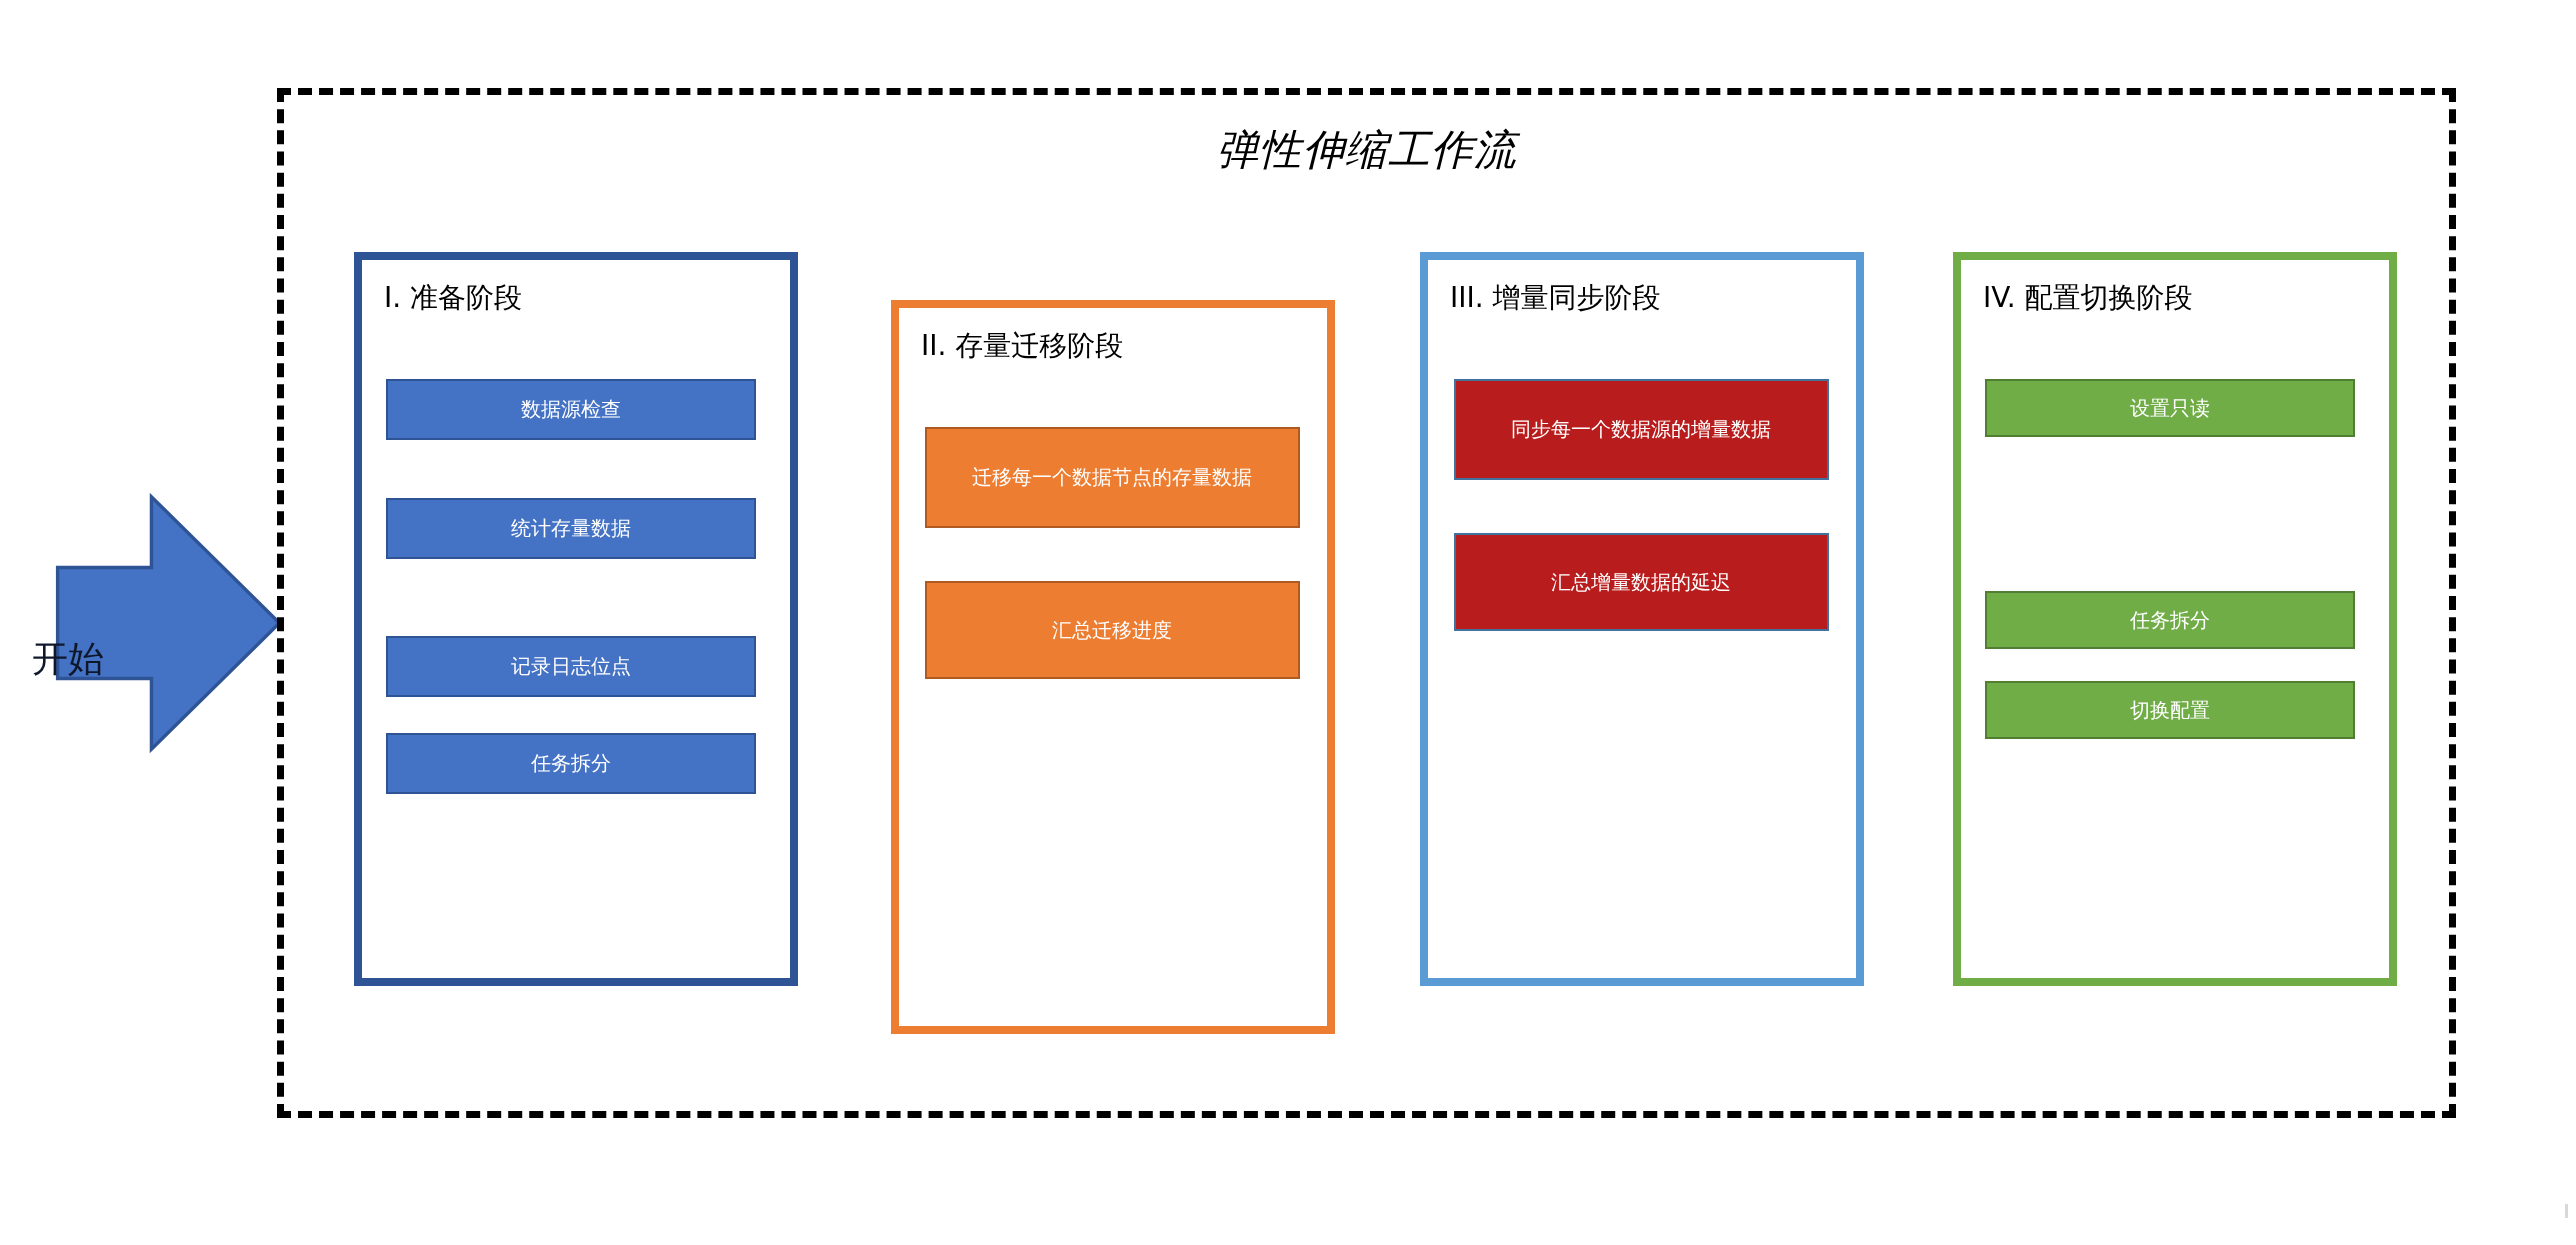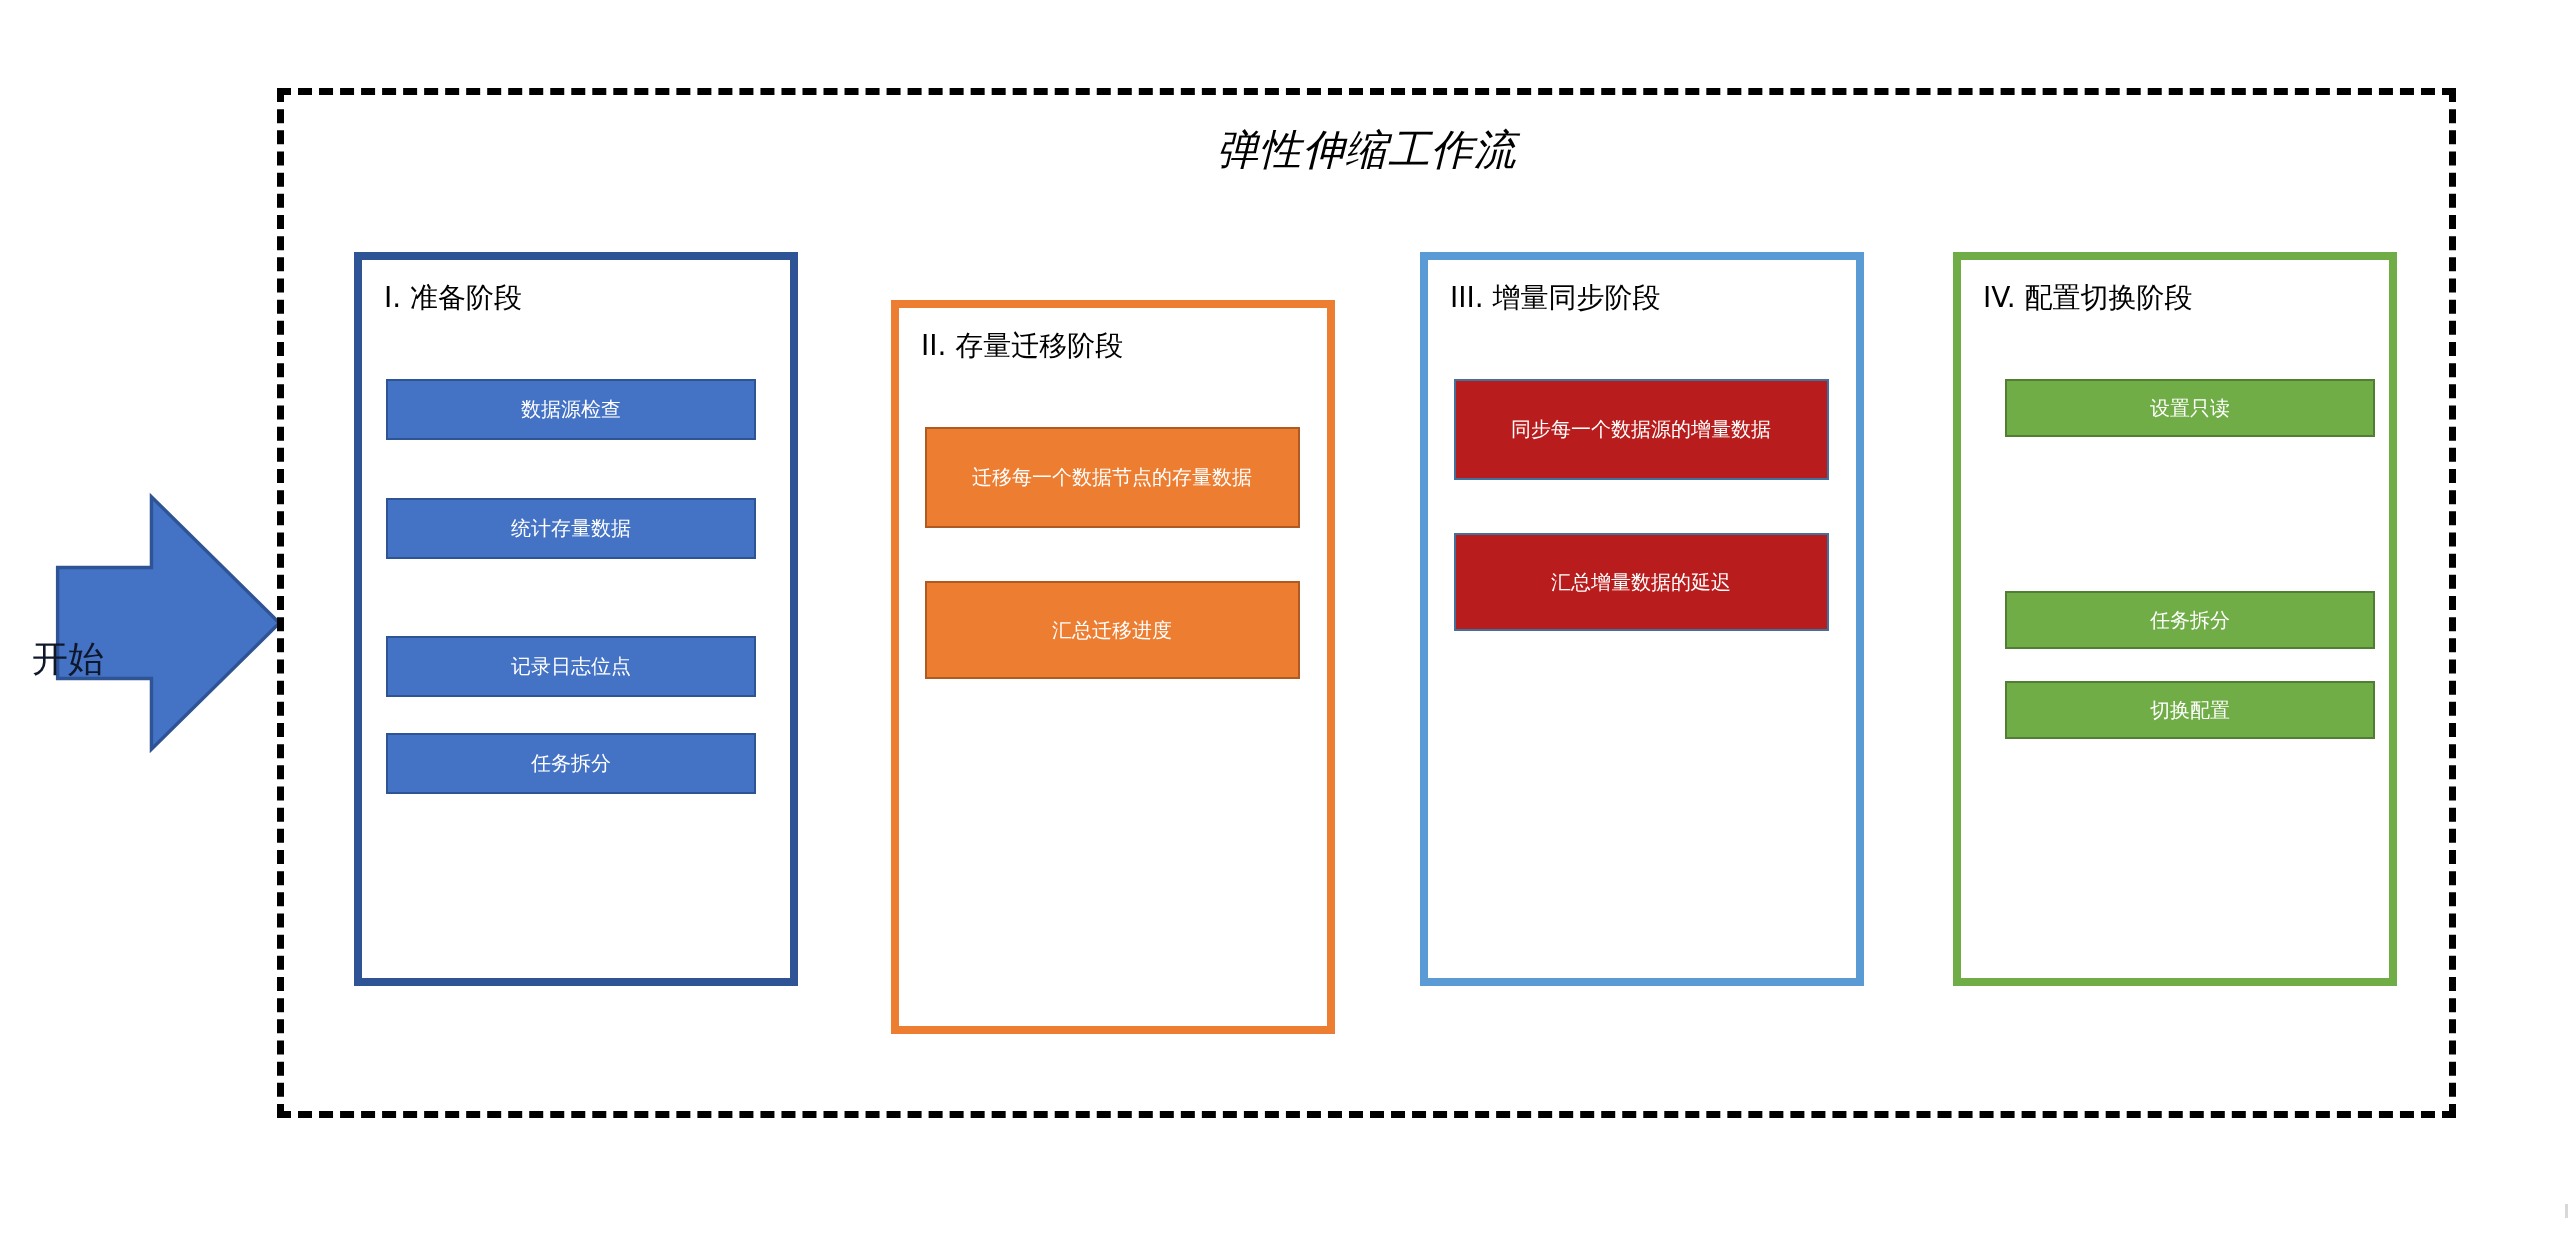--- a/index.html
+++ b/index.html
@@ -127,21 +127,21 @@
   .phase-2 .task { left: 25.6px; width: 375px; }
   .phase-2 .t0 { top: 119px; height: 101px; }
   .phase-2 .t1 { top: 273px; height: 98px; }
 
   
   .phase-3 .task { left: 25.6px; width: 375px; }
   .phase-3 .t0 { top: 119px; height: 101px; }
   .phase-3 .t1 { top: 273px; height: 98px; }
 
   
-  .phase-4 .task { left: 24px; width: 370px; margin-left: 20px; }
+  .phase-4 .task { left: 24px; width: 370px; }
   .phase-4 .t0 { top: 119px; height: 58px; }
   .phase-4 .t1 { top: 209px; height: 89px; }
   .phase-4 .t2 { top: 331px; height: 58px; }
   .phase-4 .t3 { top: 421px; height: 58px; }
 
   .corner-mark {
     position: absolute;
     left: 2565px;
     top: 1204px;
     width: 2.6px;

